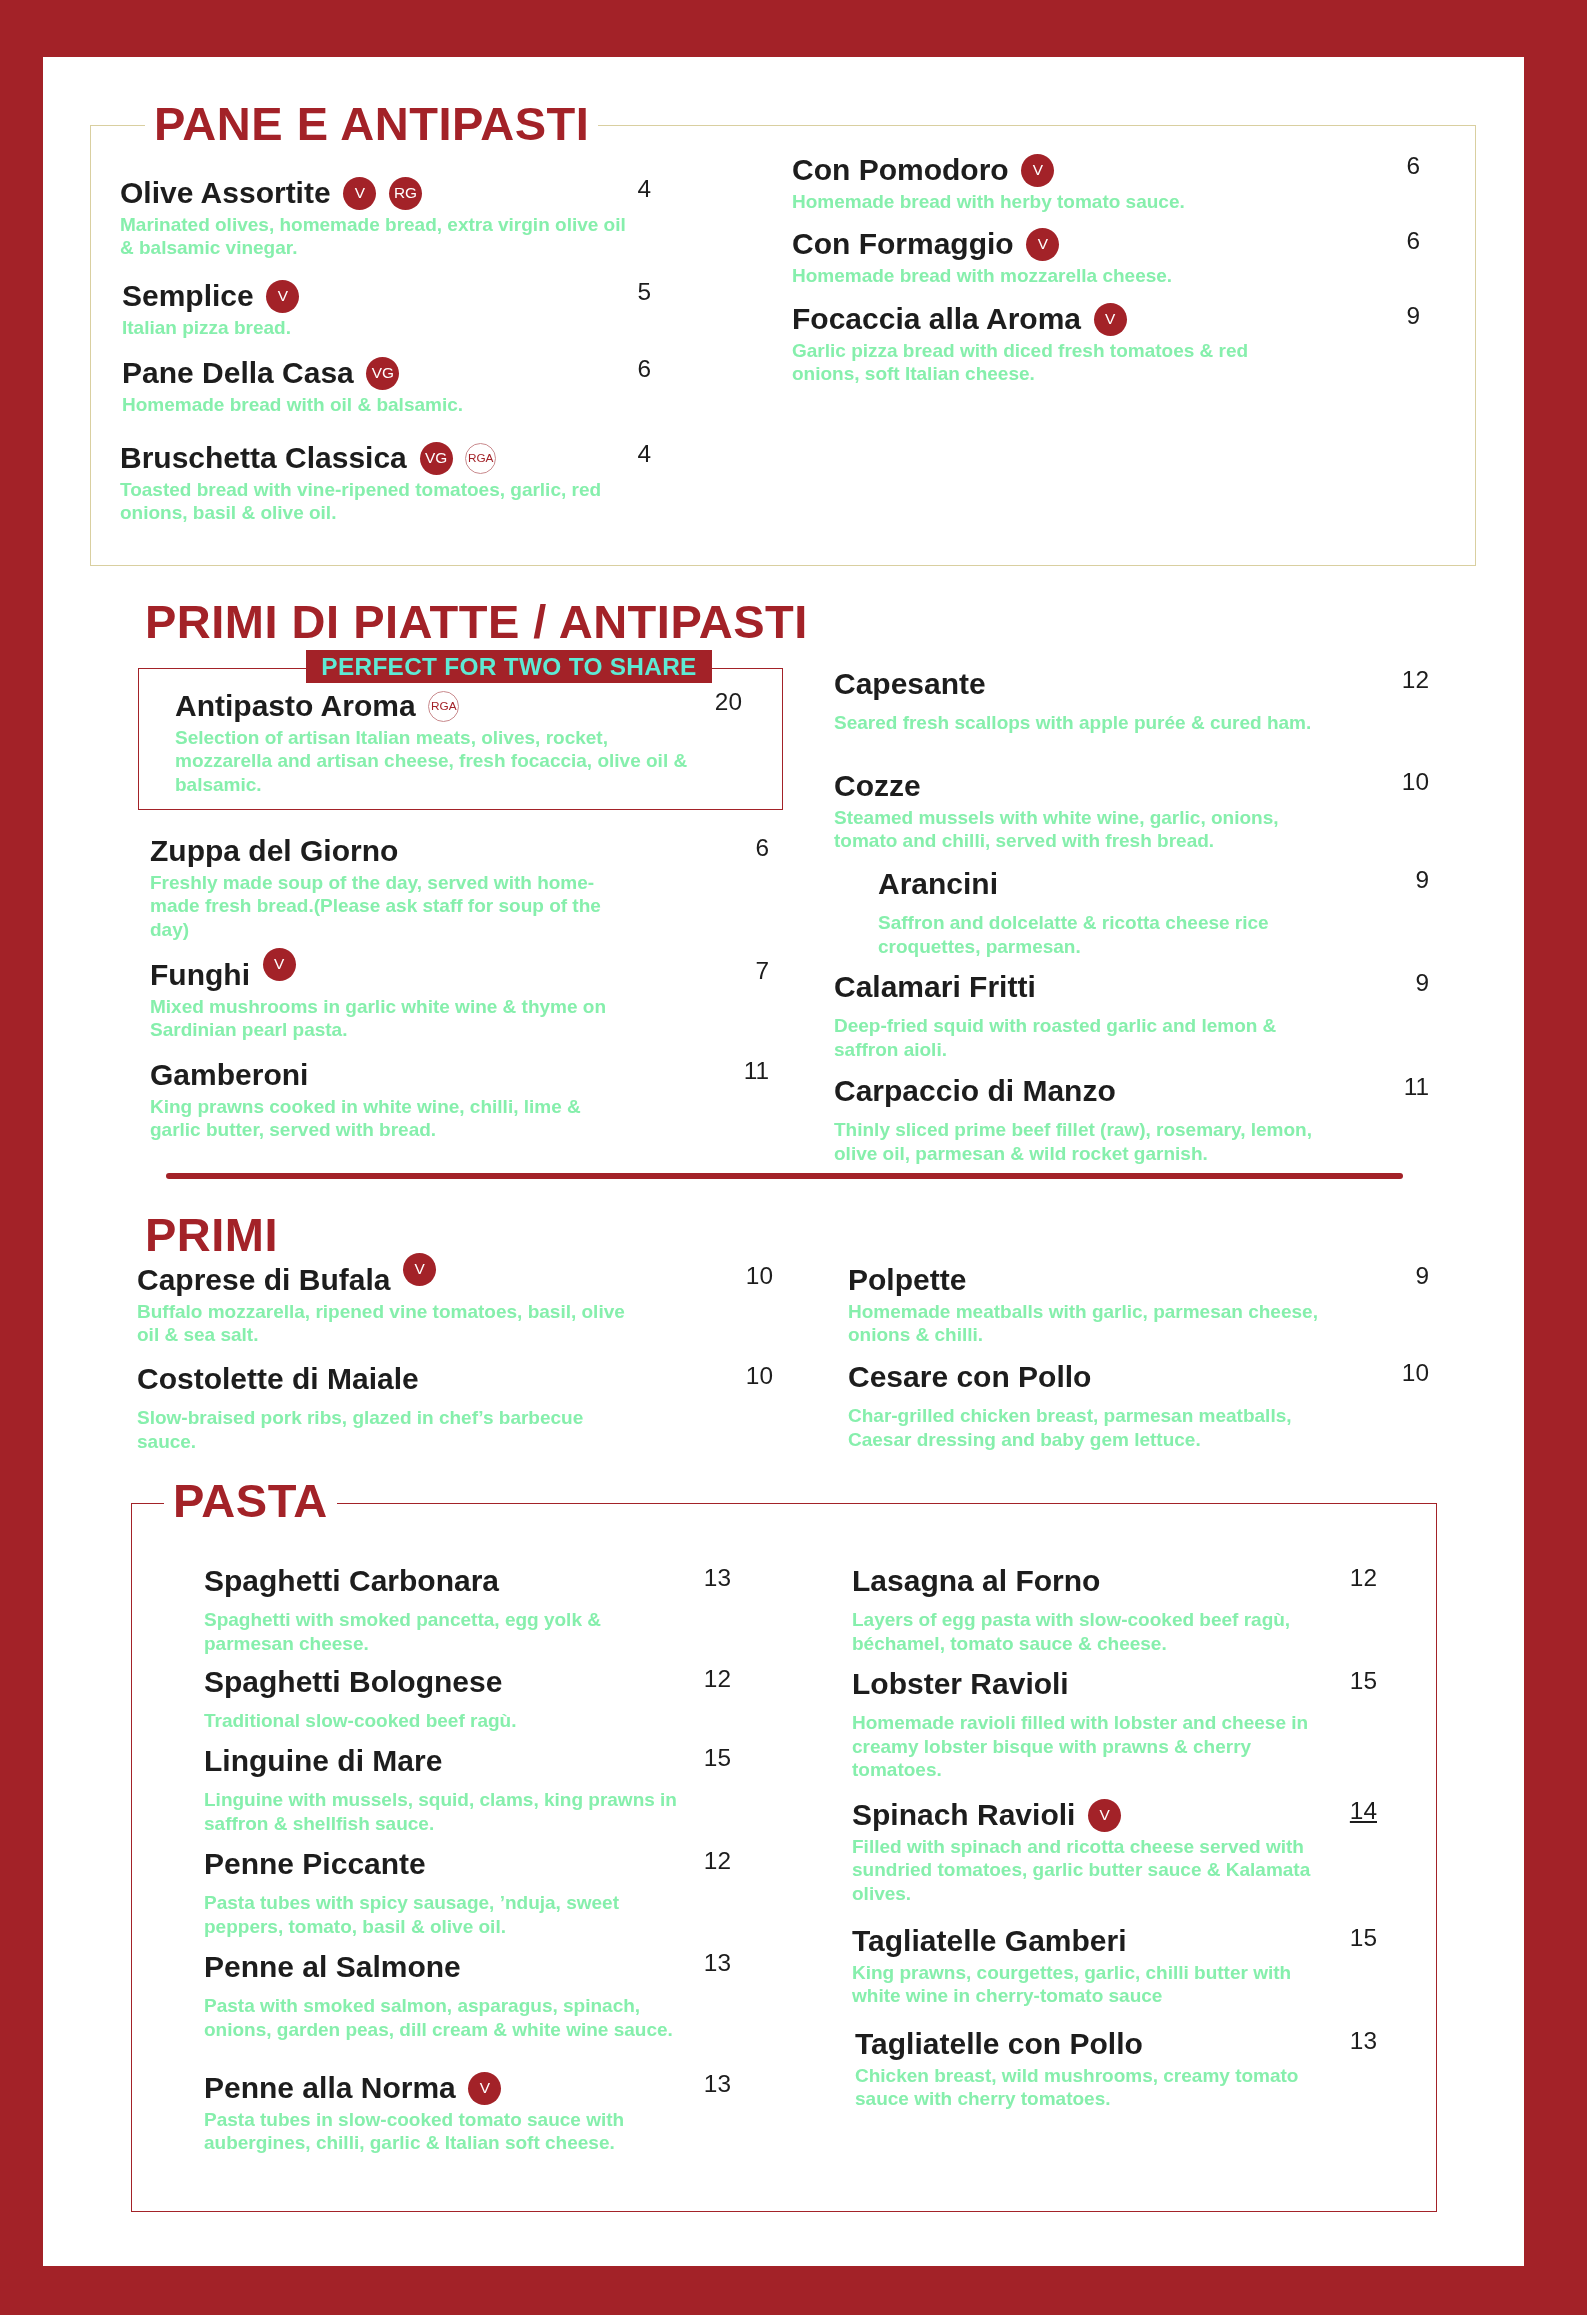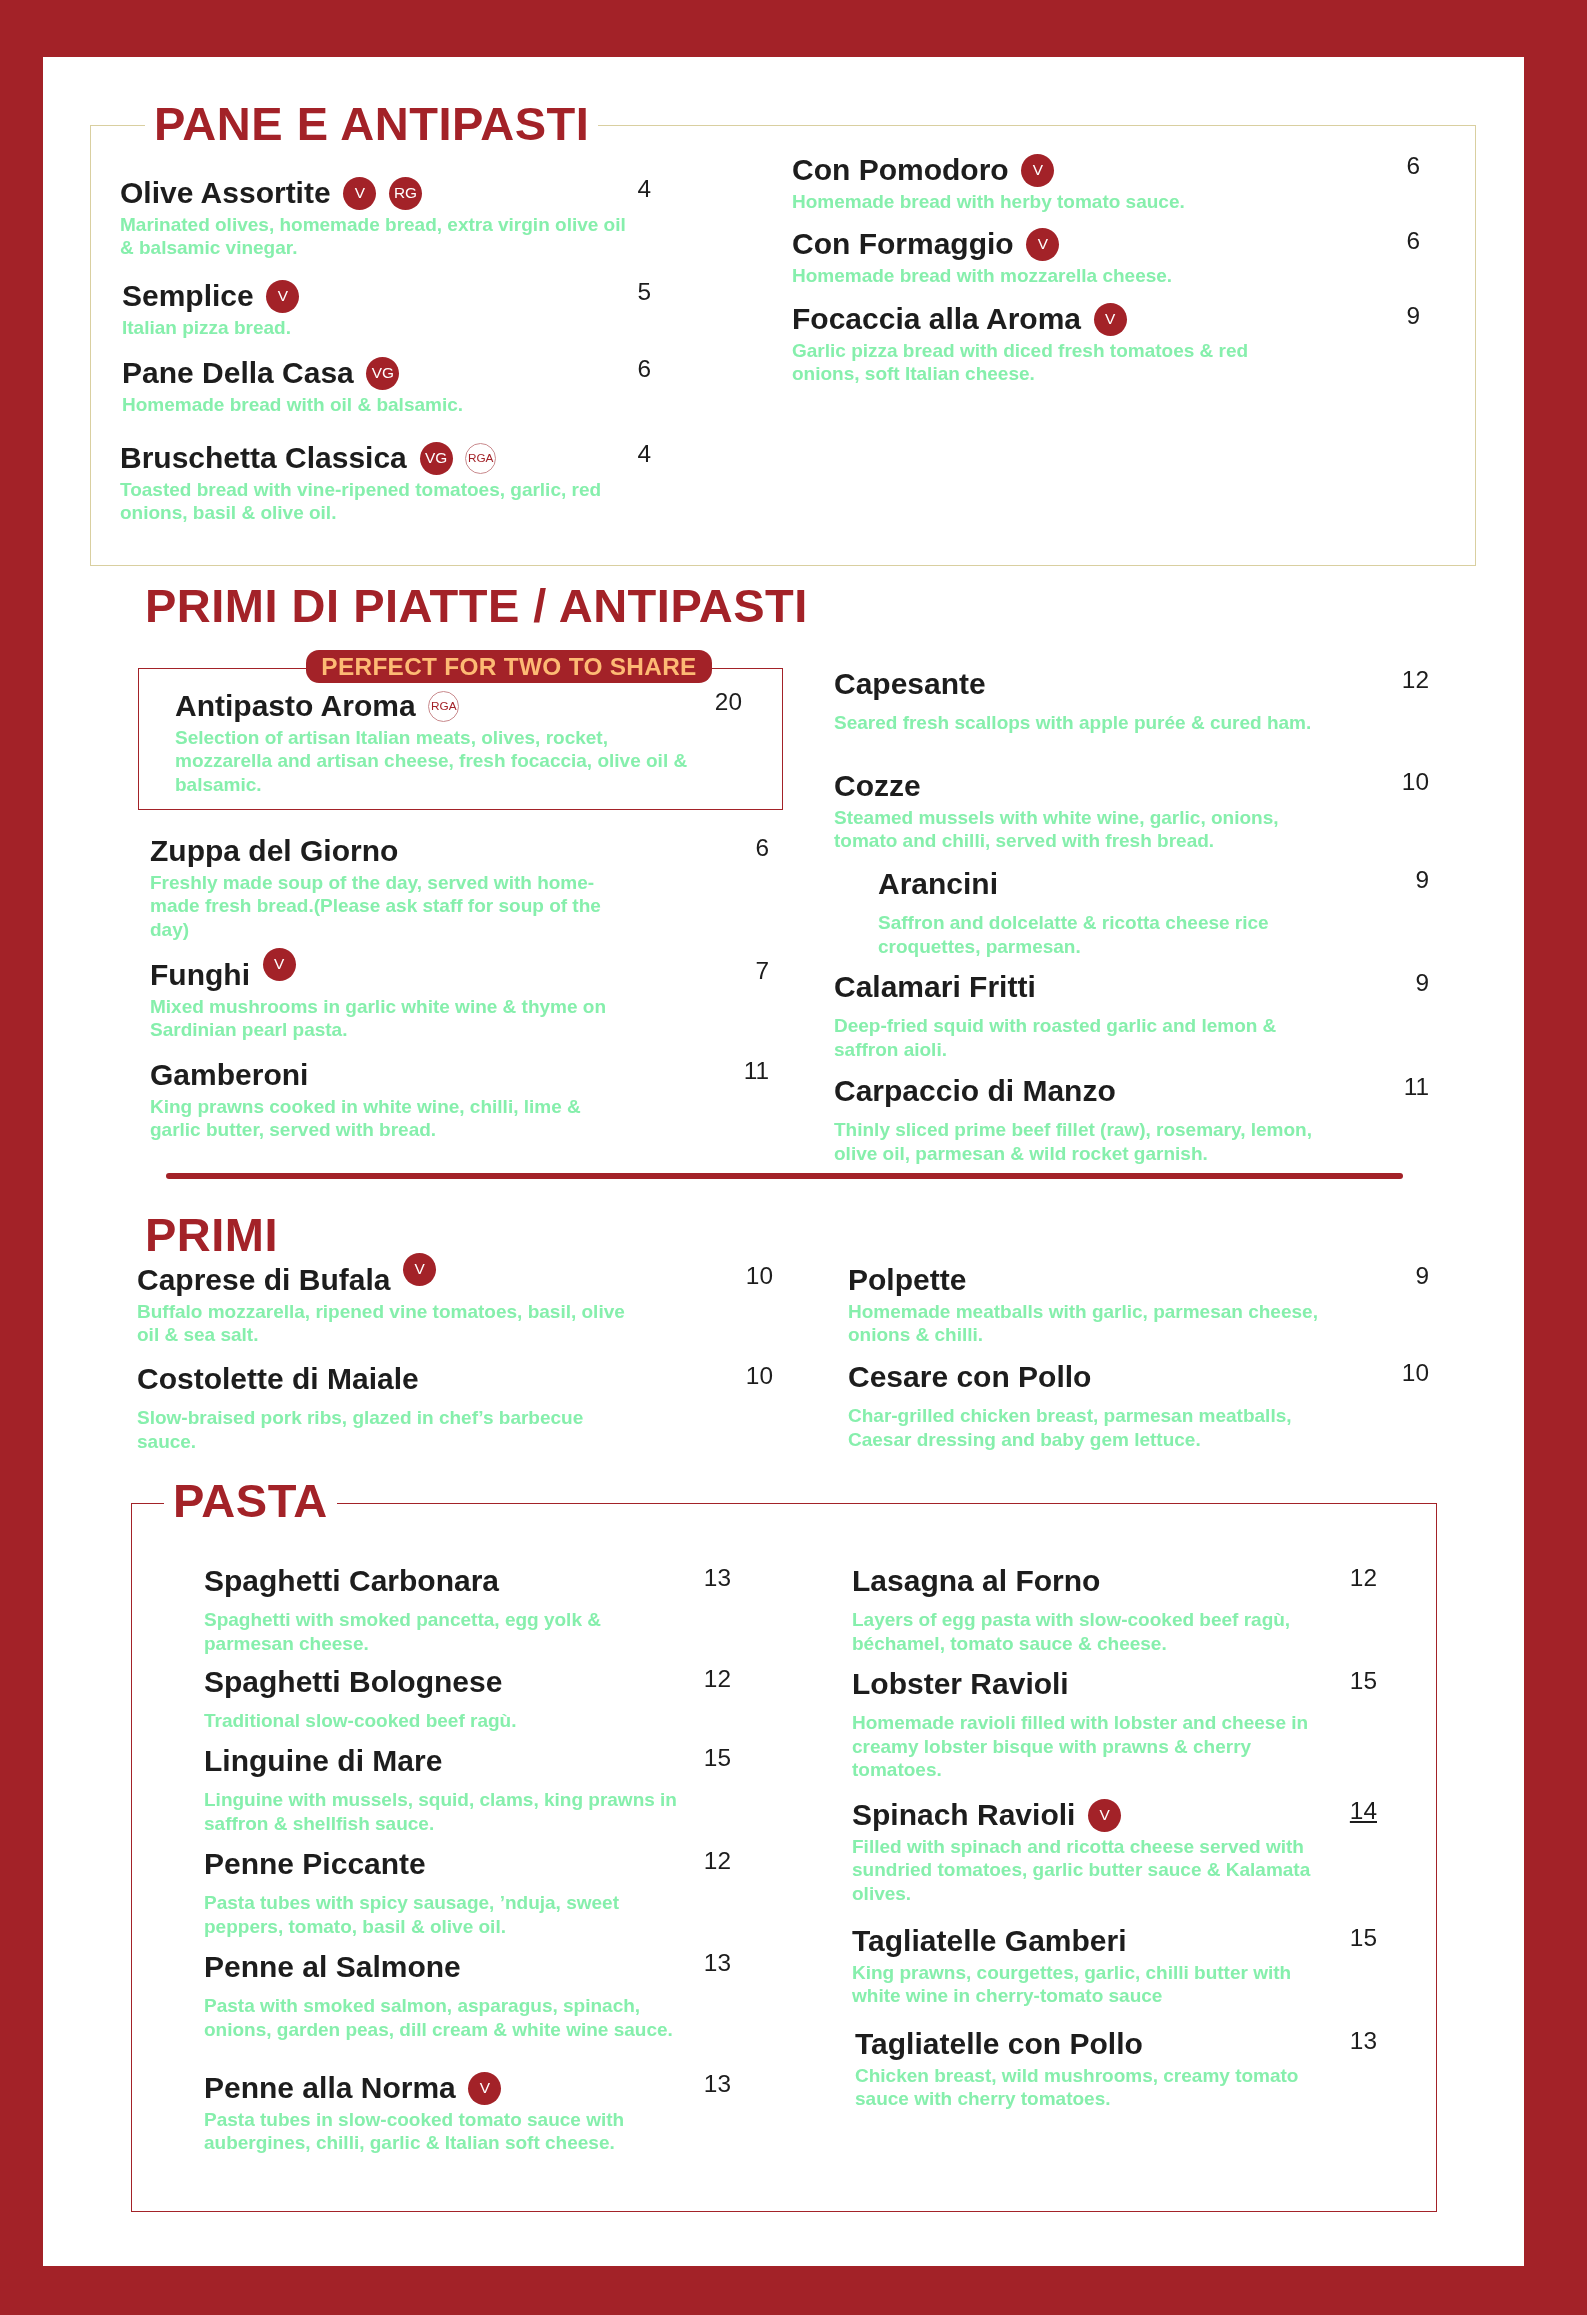--- a/index.html
+++ b/index.html
@@ -4,42 +4,42 @@
 <style>
   html, body { margin:0; padding:0; }
   body { width:1588px; height:2316px; background:#a32228; position:relative; overflow:hidden;
          font-family:"Liberation Sans", sans-serif; }
   .panel { position:absolute; left:43px; top:57px; width:1481px; height:2209px; background:#fff; }
   .sec-title { position:absolute; color:#a32228; font-weight:bold; font-size:47px; letter-spacing:0.5px;
                line-height:1; white-space:nowrap; background:#fff; padding:0 9px; }
   .gold-box { position:absolute; left:90px; top:125px; width:1384px; height:439px; border:1.8px solid #d9cfa0; }
   .share-box { position:absolute; left:138px; top:668px; width:643px; height:140px; border:1.8px solid #a32228; }
   .share-banner { position:absolute; left:306px; top:650px; width:406px; height:33px; background:#a32228;
-                  color:#fdba74; font-weight:bold; font-size:24.4px; line-height:33px; text-align:center; letter-spacing:0.3px;border-radius:13px; }
+                  color:#5eead4; font-weight:bold; font-size:24.4px; line-height:33px; text-align:center; letter-spacing:0.3px; }
   .divider { position:absolute; left:166px; top:1173px; width:1237px; height:6.3px; border-radius:3.6px; background:#a32228; }
   .pasta-box { position:absolute; left:131px; top:1503px; width:1304px; height:707px; border:1.8px solid #a32228; }
   .item { position:absolute; }
   .item .name-row { display:flex; align-items:center; white-space:nowrap; }
   .item .name { font-weight:bold; font-size:30px; color:#1d1d1d; line-height:36px; }
   .item .desc { font-weight:bold; font-size:19px; color:#86efac; line-height:23.5px; margin-top:1.8px; }
   .price { position:absolute; font-size:24.4px; color:#1d1d1d; line-height:36px; text-align:right; width:54px; }
   .badge { display:inline-flex; align-items:center; justify-content:center; width:33px; height:33px; border-radius:50%;
            background:#a32228; color:#fff; font-size:15.4px; margin-left:12.7px; flex:none; }
   .badge.out { background:#fff; color:#a32228; border:0.9px solid #c98a8d; width:29px; height:29px; font-size:11.8px; }
   .badge.up { position:relative; top:-11px; }
 </style>
 </head>
 <body>
 
 <div class="panel"></div>
 
 <div class="gold-box"></div>
 <div class="sec-title" style="left:145px;top:100px;">PANE E ANTIPASTI</div>
 
-<div class="sec-title" style="left:136px;top:582px;text-align:center;">PRIMI DI PIATTE / ANTIPASTI</div>
+<div class="sec-title" style="left:136px;top:598px;text-align:center;">PRIMI DI PIATTE / ANTIPASTI</div>
 <div class="share-box"></div>
 <div class="share-banner">PERFECT FOR TWO TO SHARE</div>
 <div class="divider"></div>
 
 <div class="sec-title" style="left:136px;top:1211px;">PRIMI</div>
 
 <div class="pasta-box"></div>
 <div class="sec-title" style="left:164px;top:1477px;">PASTA</div>
 
 <div id="items">

